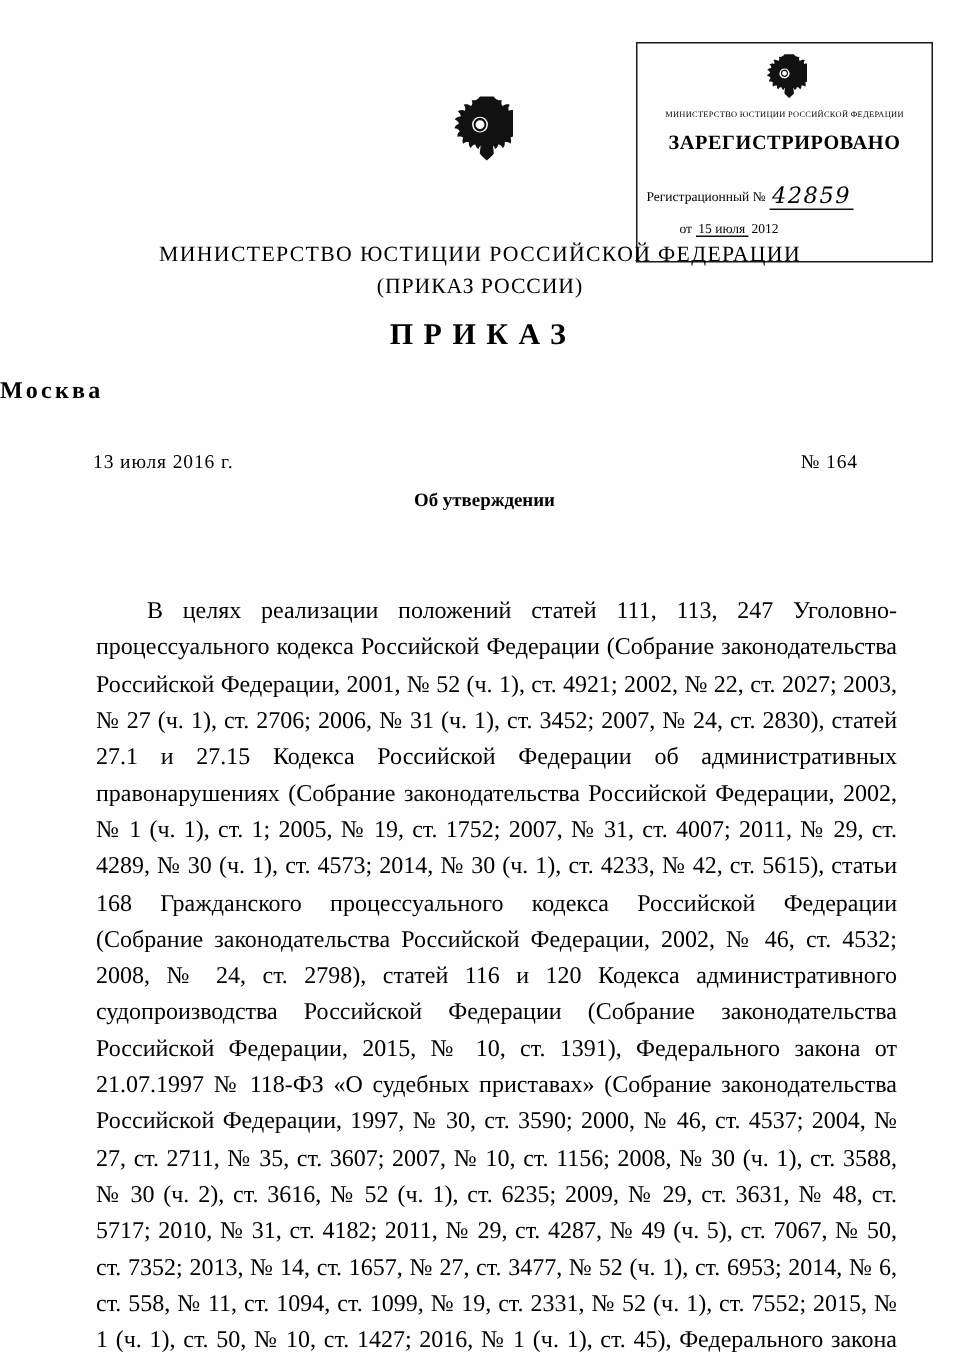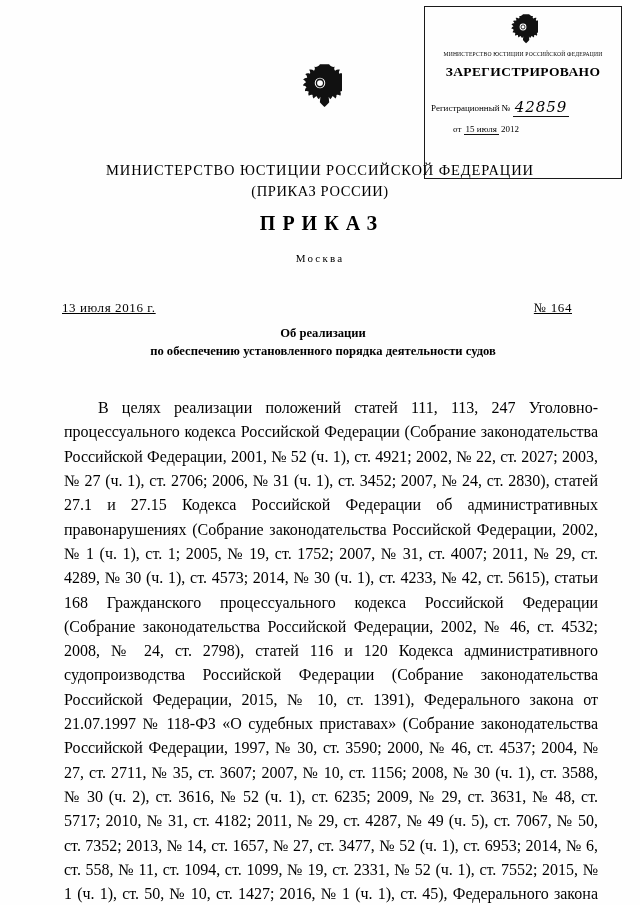--- a/index.html
+++ b/index.html
@@ -16,23 +16,23 @@
     width: 640px;
     height: 905px;
     background: #fefefe;
     overflow: hidden;
   }
 
   
   .stamp {
     position: absolute;
     left: 424px;
-    top: 6px;
+    top: 28px;
     width: 198px;
-    height: 173px;
+    height: 147px;
     border: 1.4px solid #1a1a1a;
     box-sizing: border-box;
     padding: 4px 6px 2px 6px;
   }
   .stamp-emblem {
     text-align: center;
     line-height: 1;
     margin-top: 1px;
   }
   .stamp-emblem svg { display: inline-block; }
@@ -109,35 +109,34 @@
     font-size: 20px;
     font-weight: bold;
     letter-spacing: 7px;
     font-family: "Liberation Serif", serif;
   }
   .city {
     position: absolute;
     left: 0;
     right: 0;
     top: 252px;
-    text-align: center;
-    font-size: 11px;
+    font-size: 16px;
     letter-spacing: 2.2px;
+    font-weight: bold;
   }
 
   .docline {
     position: absolute;
     left: 62px;
     right: 38px;
     top: 300px;
     font-size: 13px;
     display: flex;
     justify-content: space-between;
     align-items: baseline;
-    text-decoration: underline;
   }
   .docline .date { letter-spacing: 0.6px; }
   .docline .num { letter-spacing: 0.6px; padding-right: 30px; }
 
   .subject {
     position: absolute;
     left: 46px;
     right: 40px;
     top: 325px;
     text-align: center;
@@ -213,21 +212,20 @@
   <div class="prikaz">ПРИКАЗ</div>
 
   <div class="city">Москва</div>
 
   <div class="docline">
     <span class="date">13 июля 2016 г.</span>
     <span class="num">№ 164</span>
   </div>
 
   <div class="subject">
-    <div>Об реализации</div>
-    <div>по обеспечению установленного порядка деятельности судов</div>
+    <div>Об утверждении</div>
   </div>
 
   <div class="body-text">
     <p>В целях реализации положений статей 111, 113, 247 Уголовно-процессуального кодекса Российской Федерации (Собрание законодательства Российской Федерации, 2001, № 52 (ч. 1), ст. 4921; 2002, № 22, ст. 2027; 2003, № 27 (ч. 1), ст. 2706; 2006, № 31 (ч. 1), ст. 3452; 2007, № 24, ст. 2830), статей 27.1 и 27.15 Кодекса Российской Федерации об административных правонарушениях (Собрание законодательства Российской Федерации, 2002, № 1 (ч. 1), ст. 1; 2005, № 19, ст. 1752; 2007, № 31, ст. 4007; 2011, № 29, ст. 4289, № 30 (ч. 1), ст. 4573; 2014, № 30 (ч. 1), ст. 4233, № 42, ст. 5615), статьи 168 Гражданского процессуального кодекса Российской Федерации (Собрание законодательства Российской Федерации, 2002, № 46, ст. 4532; 2008, № 24, ст. 2798), статей 116 и 120 Кодекса административного судопроизводства Российской Федерации (Собрание законодательства Российской Федерации, 2015, № 10, ст. 1391), Федерального закона от 21.07.1997 № 118-ФЗ «О судебных приставах» (Собрание законодательства Российской Федерации, 1997, № 30, ст. 3590; 2000, № 46, ст. 4537; 2004, № 27, ст. 2711, № 35, ст. 3607; 2007, № 10, ст. 1156; 2008, № 30 (ч. 1), ст. 3588, № 30 (ч. 2), ст. 3616, № 52 (ч. 1), ст. 6235; 2009, № 29, ст. 3631, № 48, ст. 5717; 2010, № 31, ст. 4182; 2011, № 29, ст. 4287, № 49 (ч. 5), ст. 7067, № 50, ст. 7352; 2013, № 14, ст. 1657, № 27, ст. 3477, № 52 (ч. 1), ст. 6953; 2014, № 6, ст. 558, № 11, ст. 1094, ст. 1099, № 19, ст. 2331, № 52 (ч. 1), ст. 7552; 2015, № 1 (ч. 1), ст. 50, № 10, ст. 1427; 2016, № 1 (ч. 1), ст. 45), Федерального закона от 02.10.2007 № 229-ФЗ «Об исполнительном производстве» (Собрание законодательства Российской Федерации, 2007, № 41, ст. 4849; 2008, № 20, ст. 2251; 2009, № 1, ст. 14, № 23, ст. 2761, № 29, ст. 3642, № 39, ст. 4539, ст. 4540, № 51, ст. 6162; 2010, № 31, ст. 4182;</p>
   </div>
 
 </div>
 
 </body></html>

